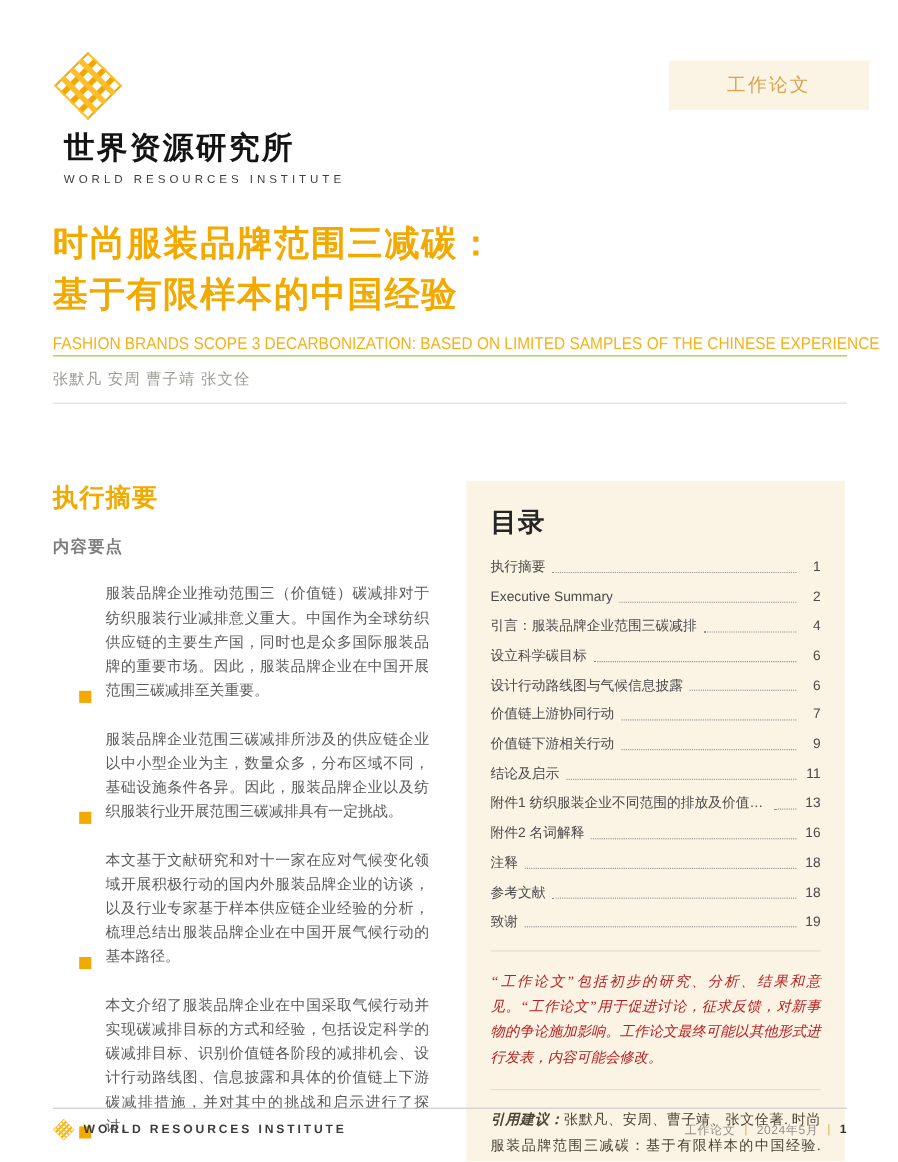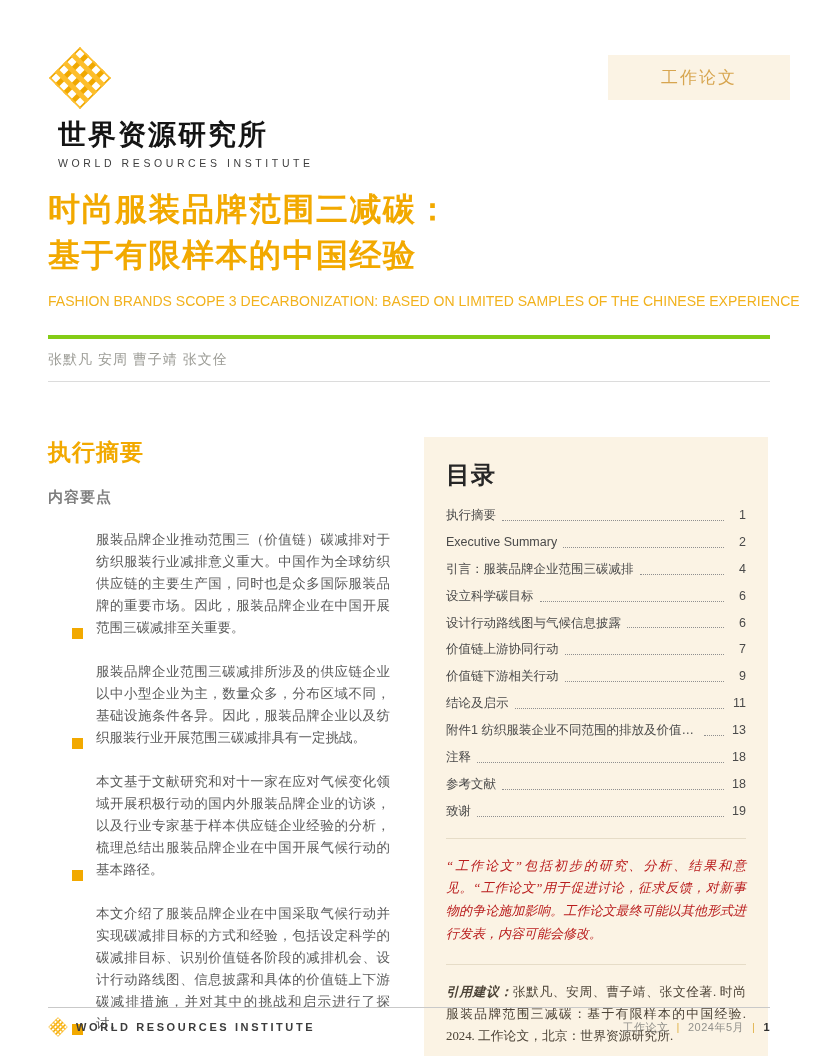--- a/index.html
+++ b/index.html
@@ -10,26 +10,26 @@
   
   .header { position:absolute; top:46px; left:48px; display:flex; align-items:flex-start;flex-direction:column; }
   .logo-big { width:64px; height:64px; }
   .org-block { margin-left:10px; padding-top:6px; }
   .org-cn { font-family:"Liberation Serif", serif; font-weight:700; font-size:28px; color:#141414; letter-spacing:2px; }
   .org-en { font-size:10.5px; color:#3d3d3d; letter-spacing:3.6px; margin-top:3px; }
   .badge { position:absolute; top:55px; left:608px; width:182px; height:45px; background:#fbf3e4;
            color:#d7a54f; font-size:17px; letter-spacing:2px; text-align:center; line-height:45px; }
 
   
-  .title-wrap { position:absolute; top:186px; left:48px; width:722px; }
+  .title-wrap { position:absolute; top:198px; left:48px; width:722px; }
   .title-cn { color:#f2a900; font-size:32px; font-weight:700; line-height:1.44; letter-spacing:1.5px; }
   .title-en { color:#f2b21e; font-size:15.5px; margin-top:14px; white-space:nowrap;
               transform:scaleX(0.905); transform-origin:left center; letter-spacing:0; }
-  .authors-band { position:absolute; top:335px; left:48px; width:722px;
-                  border-top:4px solid #84cc16; border-bottom:1px solid #dcdcdc; padding:12px 0; }
+  .authors-band { position:absolute; top:323px; left:48px; width:722px;
+                  border-top:1px solid #84cc16; border-bottom:1px solid #dcdcdc; padding:12px 0; }
   .authors { color:#9c9c96; font-size:14px; letter-spacing:1px; }
 
   
   .main { position:absolute; top:437px; left:48px; width:722px; display:flex; }
   .left-col { width:342px; }
   .h-exec { color:#f2a900; font-size:23px; font-weight:700; letter-spacing:1px; margin-bottom:14px; }
   .h-points { color:#7f7f7f; font-size:15px; font-weight:700; letter-spacing:1px; margin-bottom:22px;margin-top:20px; }
   .bullet { display:flex; padding-left:24px; margin-bottom:22px;align-items:flex-end; }
   .sq { flex:0 0 11px; width:11px; height:11px; background:#f2a900; margin:5px 13px 0 0; }
   .bullet p { color:#5a5a5a; font-size:13.5px; line-height:22px; text-align:justify; }
@@ -178,20 +178,25 @@
             <span class="toc-label">结论及启示</span>
             <span class="toc-leader"></span>
             <span class="toc-page">11</span>
           </div>
           <div class="toc-row">
             <span class="toc-label">附件1 纺织服装企业不同范围的排放及价值链各环节</span>
             <span class="toc-leader"></span>
             <span class="toc-page">13</span>
           </div>
           <div class="toc-row">
+            <span class="toc-label">附件2 名词解释</span>
+            <span class="toc-leader"></span>
+            <span class="toc-page">16</span>
+          </div>
+          <div class="toc-row">
             <span class="toc-label">注释</span>
             <span class="toc-leader"></span>
             <span class="toc-page">18</span>
           </div>
           <div class="toc-row">
             <span class="toc-label">参考文献</span>
             <span class="toc-leader"></span>
             <span class="toc-page">18</span>
           </div>
           <div class="toc-row">

